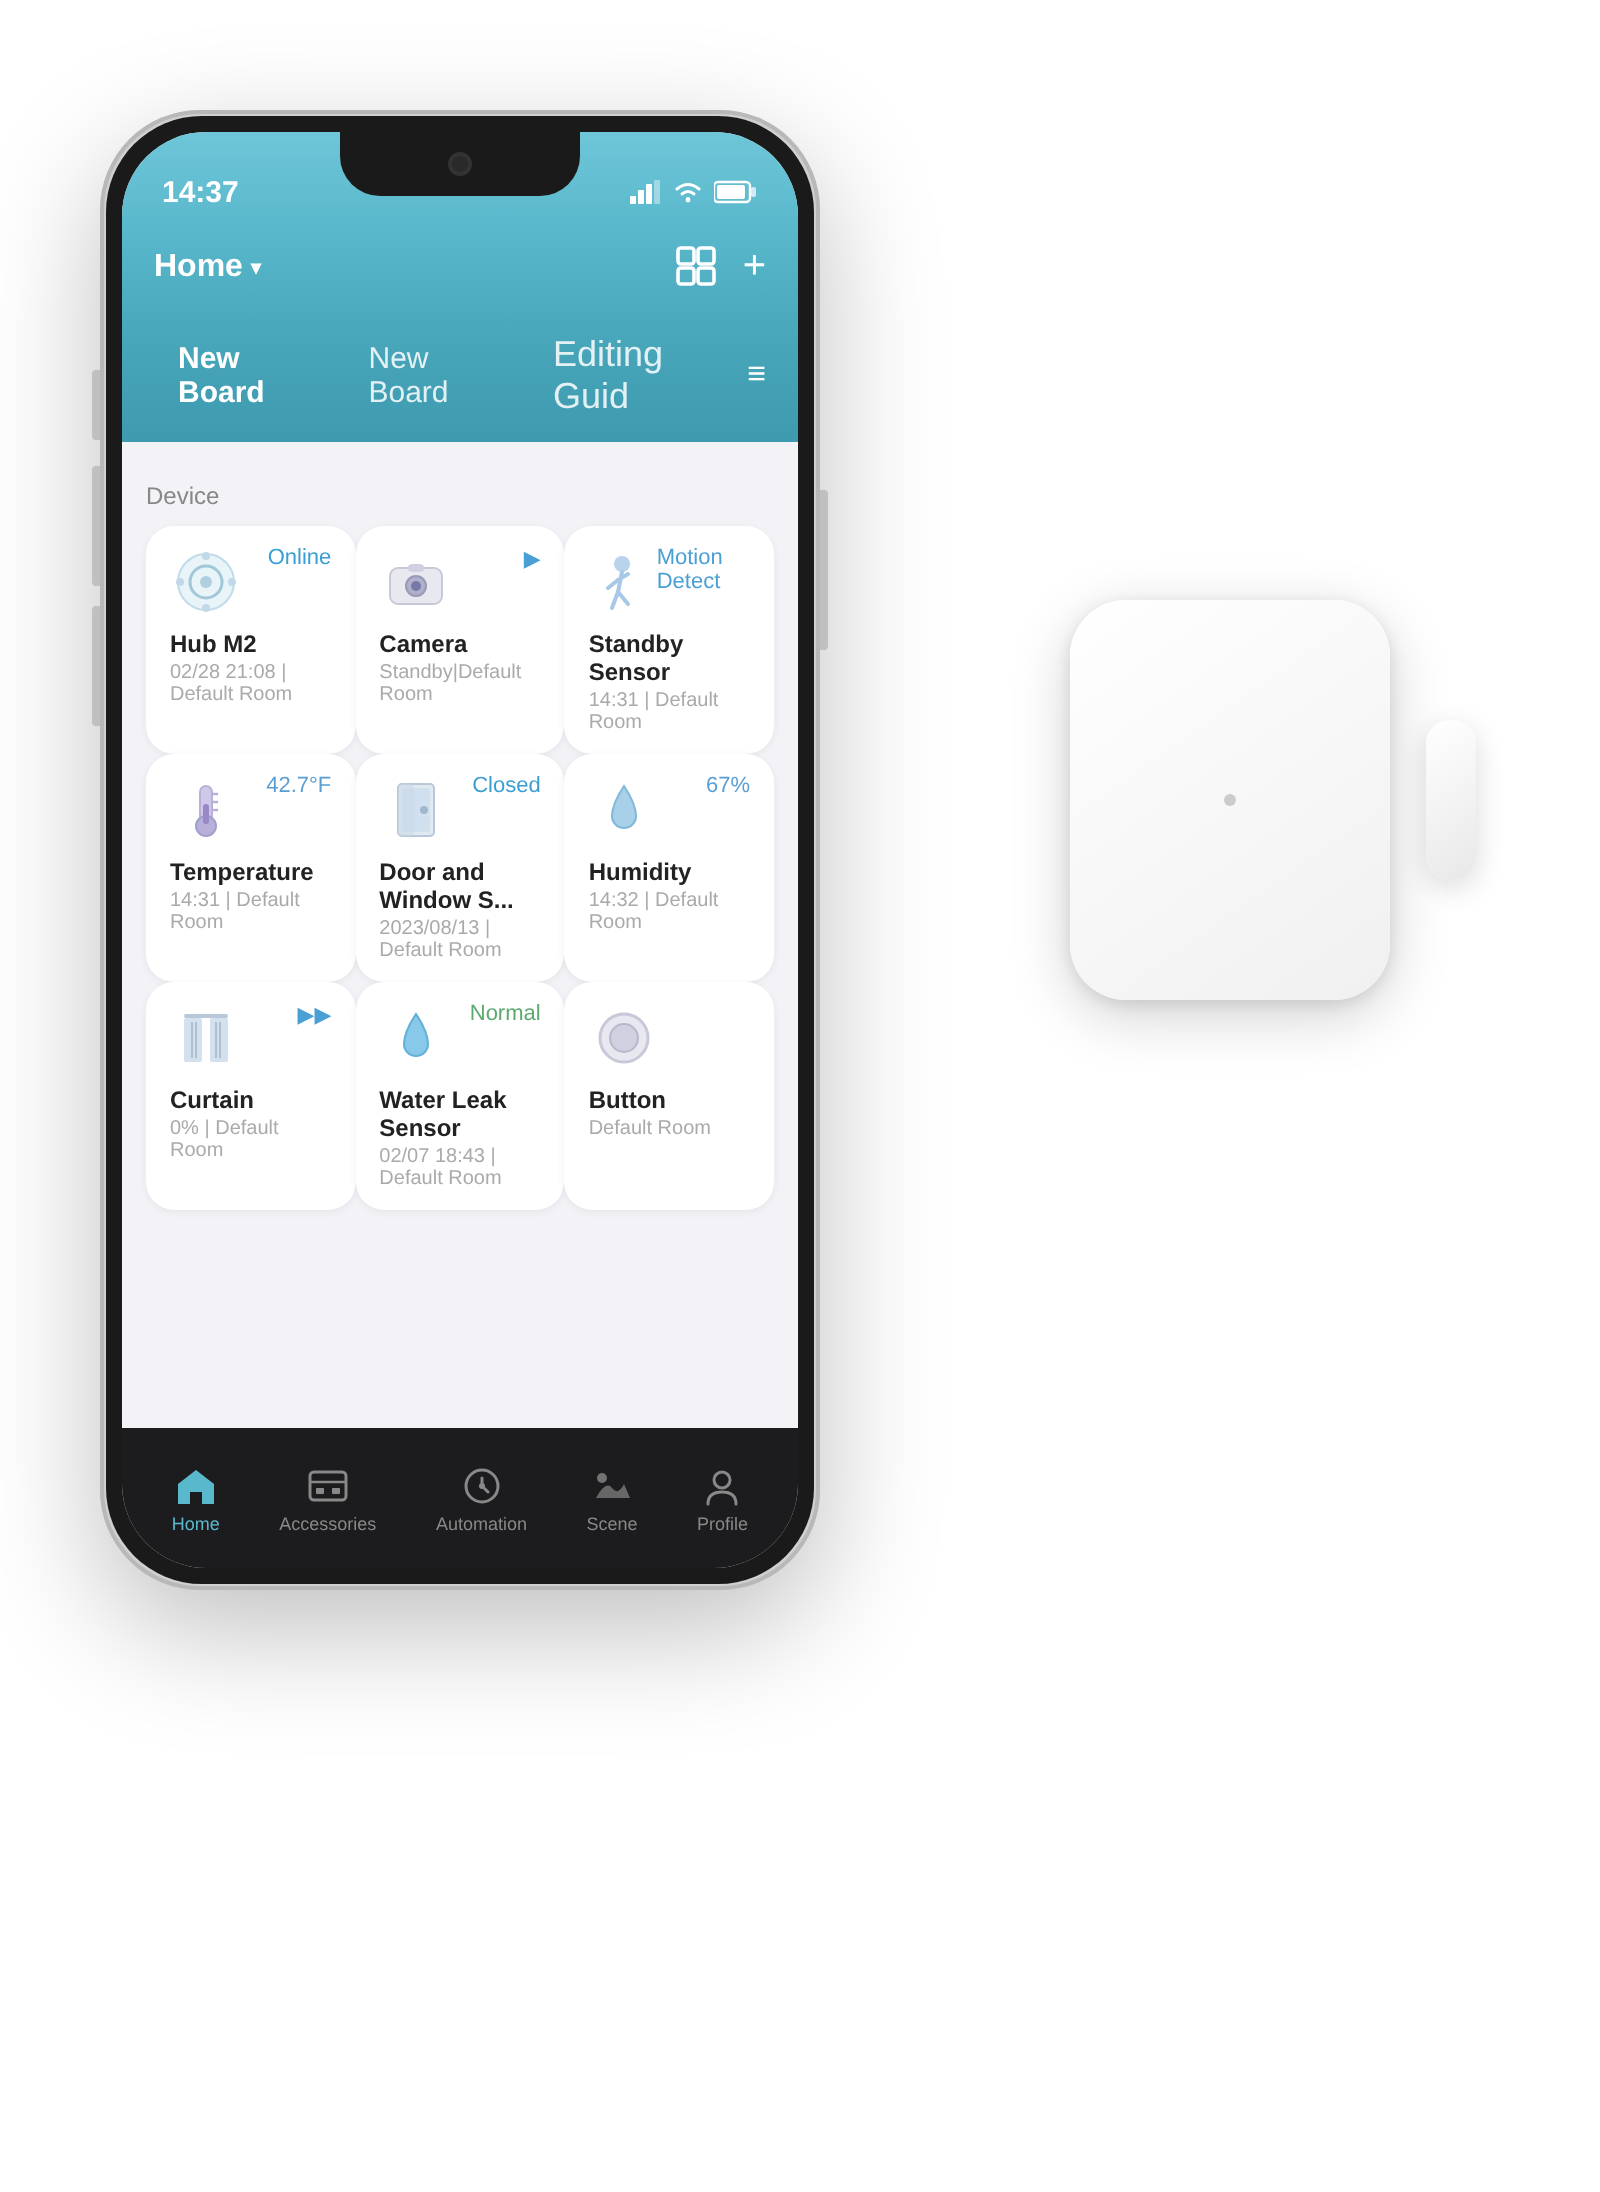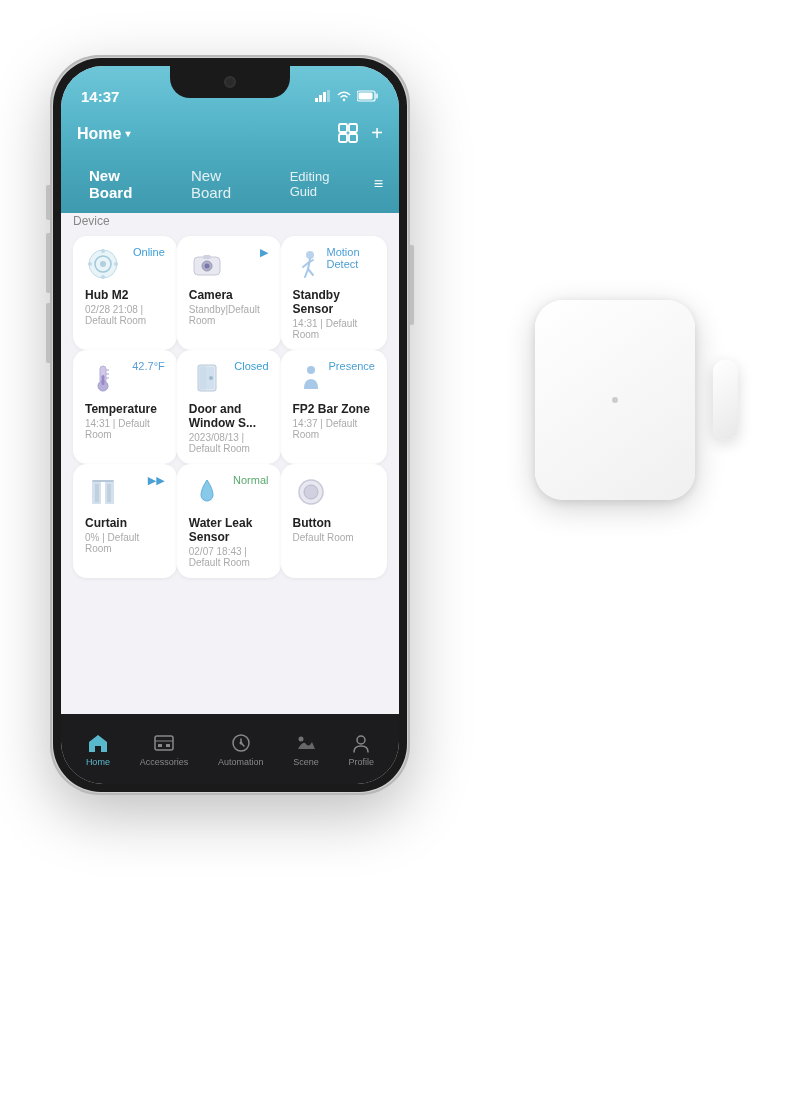--- a/index.html
+++ b/index.html
@@ -168,21 +168,21 @@
       margin-left: auto;
       color: #fff;
       font-size: 16px;
     }
 
     
     .device-section {
       background: #f2f2f7;
       flex: 1;
       overflow-y: auto;
-      padding: 1px 12px;
+      padding: 20px 12px;
     }
     .section-label {
       font-size: 12px;
       color: #888;
       margin-bottom: 8px;
       font-weight: 400;
     }
     .device-grid {
       display: grid;
       grid-template-columns: 1fr 1fr 1fr;
@@ -388,21 +388,21 @@
             </div>
           </div>
 
           <div class="tabs-bar">
             <div class="tab-item active">
               <span>New Board</span>
             </div>
             <div class="tab-item">
               <span>New Board</span>
             </div>
-            <div class="tab-item" style="font-size:13px;">
+            <div class="tab-item" style="font-size:18px;">
               <span>Editing Guid</span>
             </div>
             <div class="tab-menu-icon">≡</div>
           </div>
 
           <div class="device-section">
             <div class="section-label">Device</div>
 
             <div class="device-grid">
 
@@ -486,34 +486,33 @@
                       <circle cx="21" cy="17" r="2" fill="#a0b8cc"></circle>
                       <rect x="8" y="4" width="8" height="26" rx="2" fill="#c8d8e8" opacity="0.5"></rect>
                     </svg>
                   </div>
                   <span class="card-status status-closed">Closed</span>
                 </div>
                 <div class="card-device-name">Door and Window S...</div>
                 <div class="card-device-info">2023/08/13 | Default Room</div>
               </div>
 
-
-              <div class="device-card">
-                <div class="card-top">
-                  <div class="card-icon">
-                    <svg width="34" height="34" viewBox="0 0 34 34">
-                      <circle cx="17" cy="9" r="4" fill="#a8c8e8"></circle>
-                      <path d="M10 28 Q10 18 17 18 Q24 18 24 28" fill="#a8c8e8"></path>
-                    </svg>
-                  </div>
-                  <span class="card-status status-presence">Presence</span>
-                </div>
-                <div class="card-device-name">FP2 Bar Zone</div>
-                <div class="card-device-info">14:37 | Default Room</div>
-              </div>
+              <div class="device-card">
+                <div class="card-top">
+                  <div class="card-icon">
+                    <svg width="34" height="34" viewBox="0 0 34 34">
+                      <path d="M17 5 Q23 14 23 20 A6 6 0 0 1 11 20 Q11 14 17 5Z" fill="#a8d0e8" stroke="#80b8d8" stroke-width="1"></path>
+                    </svg>
+                  </div>
+                  <span class="card-status status-humidity">67%</span>
+                </div>
+                <div class="card-device-name">Humidity</div>
+                <div class="card-device-info">14:32 | Default Room</div>
+              </div>
+
 
               <div class="device-card">
                 <div class="card-top">
                   <div class="card-icon">
                     <svg width="34" height="34" viewBox="0 0 34 34">
                       <rect x="6" y="5" width="22" height="2" rx="1" fill="#b8c8d8"></rect>
                       <rect x="6" y="7" width="9" height="22" rx="1" fill="#c8d8e8" opacity="0.8"></rect>
                       <rect x="19" y="7" width="9" height="22" rx="1" fill="#c8d8e8" opacity="0.8"></rect>
                       <line x1="10" y1="9" x2="10" y2="27" stroke="#a8b8c8" stroke-width="0.8"></line>
                       <line x1="12" y1="9" x2="12" y2="27" stroke="#a8b8c8" stroke-width="0.8"></line>

